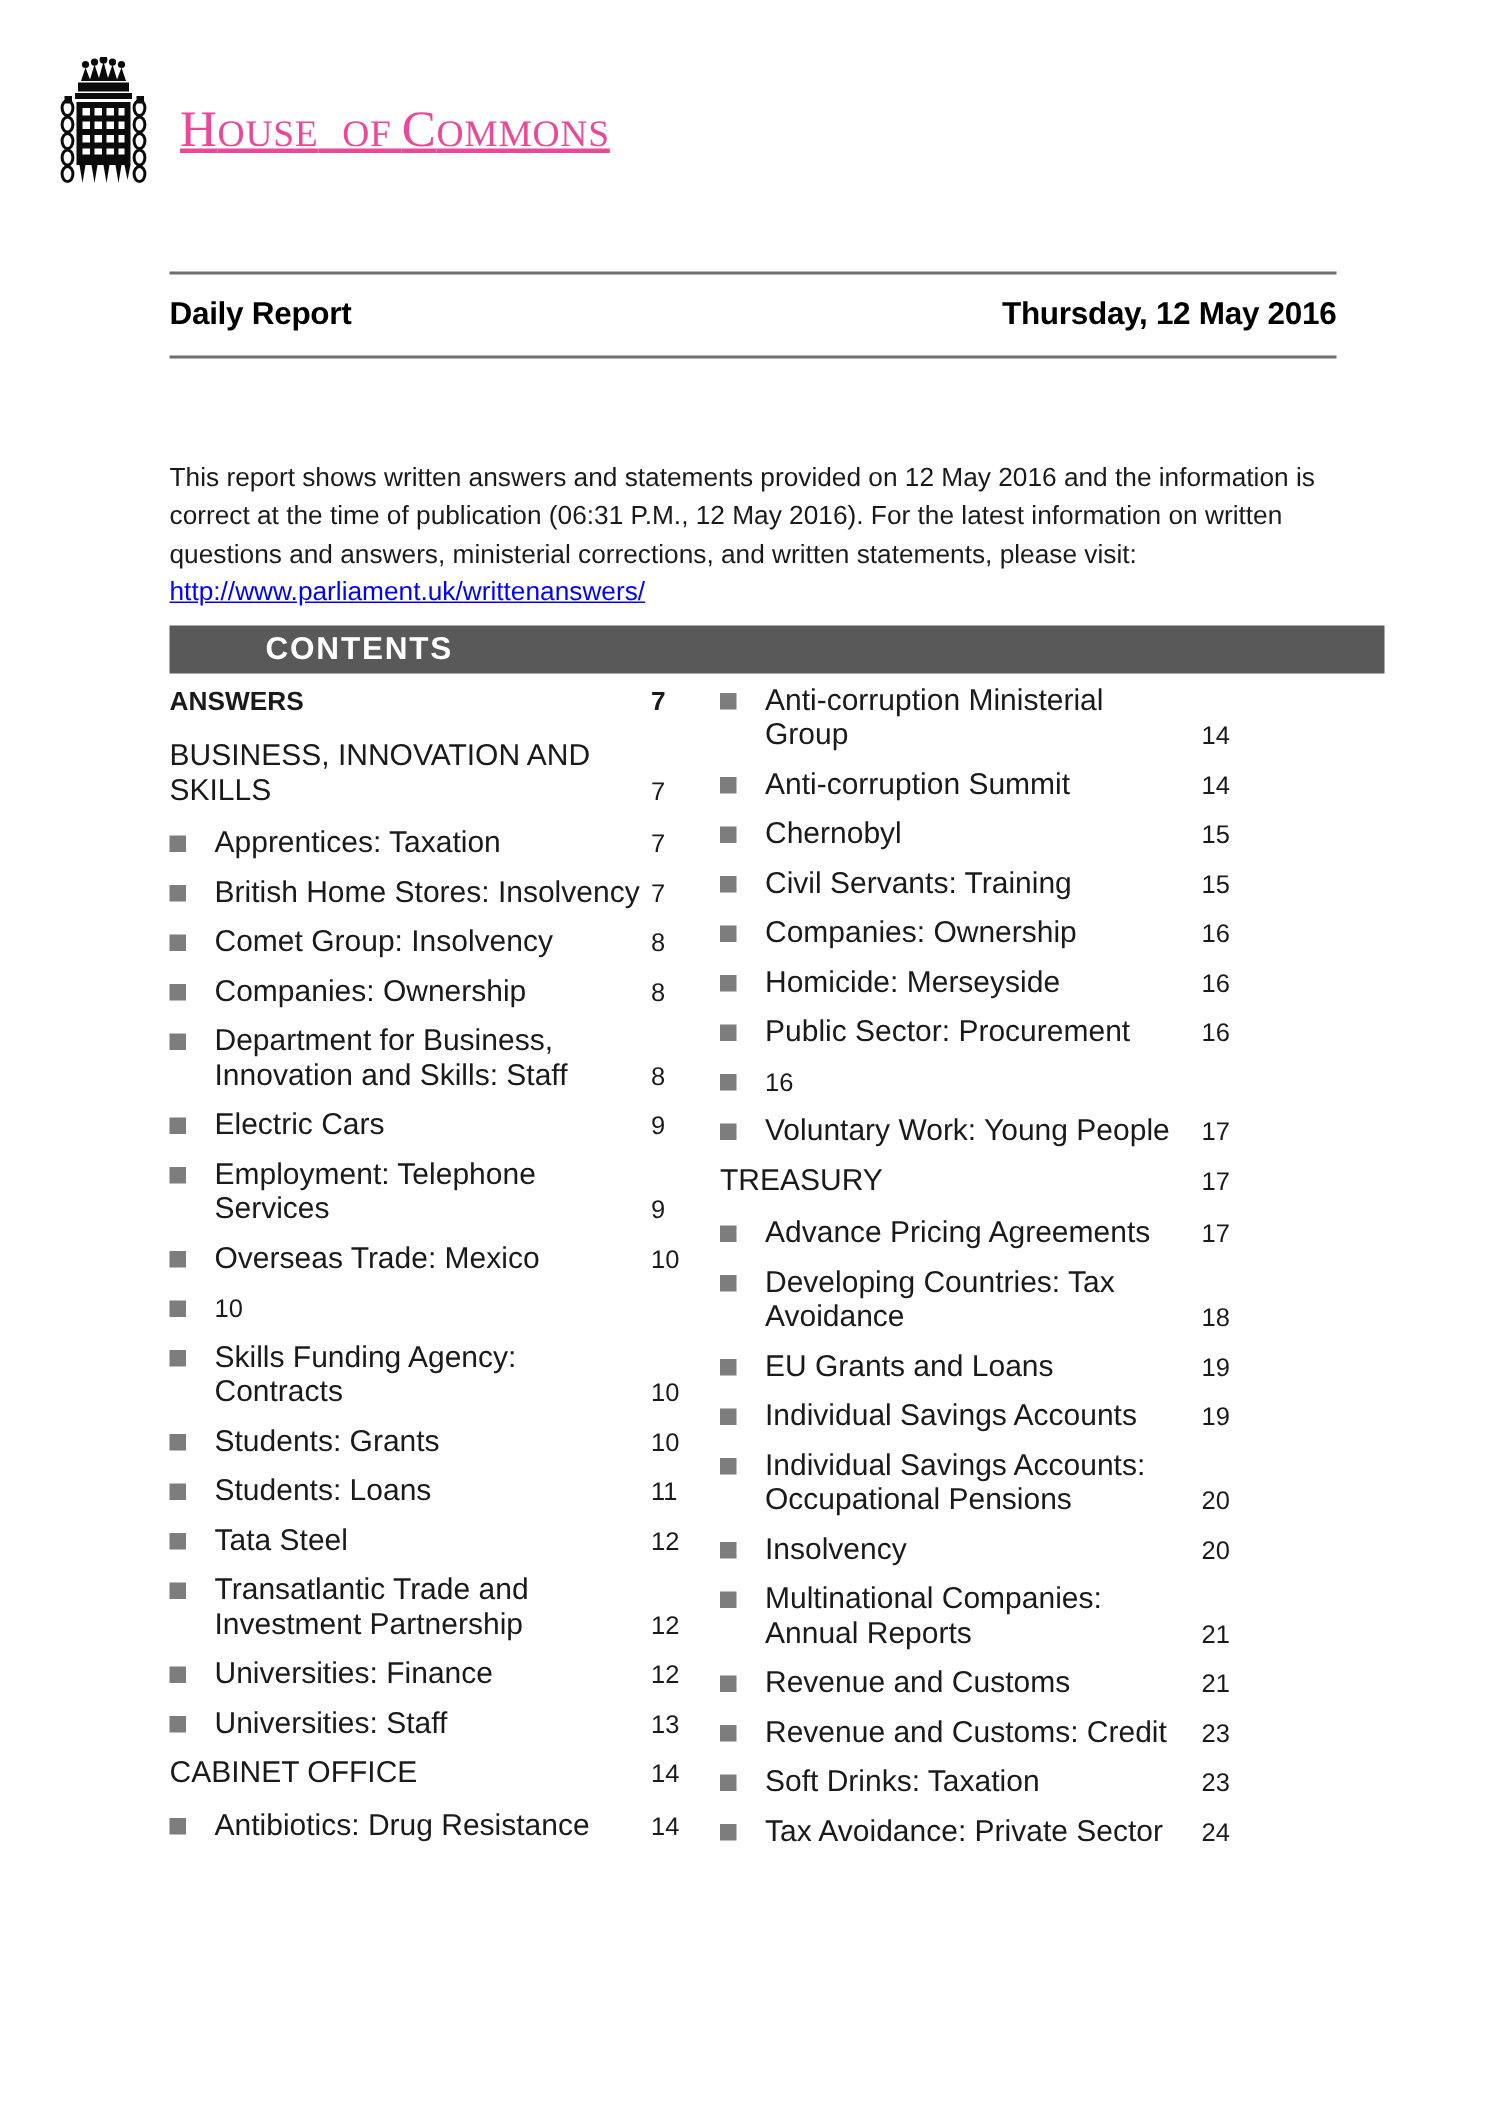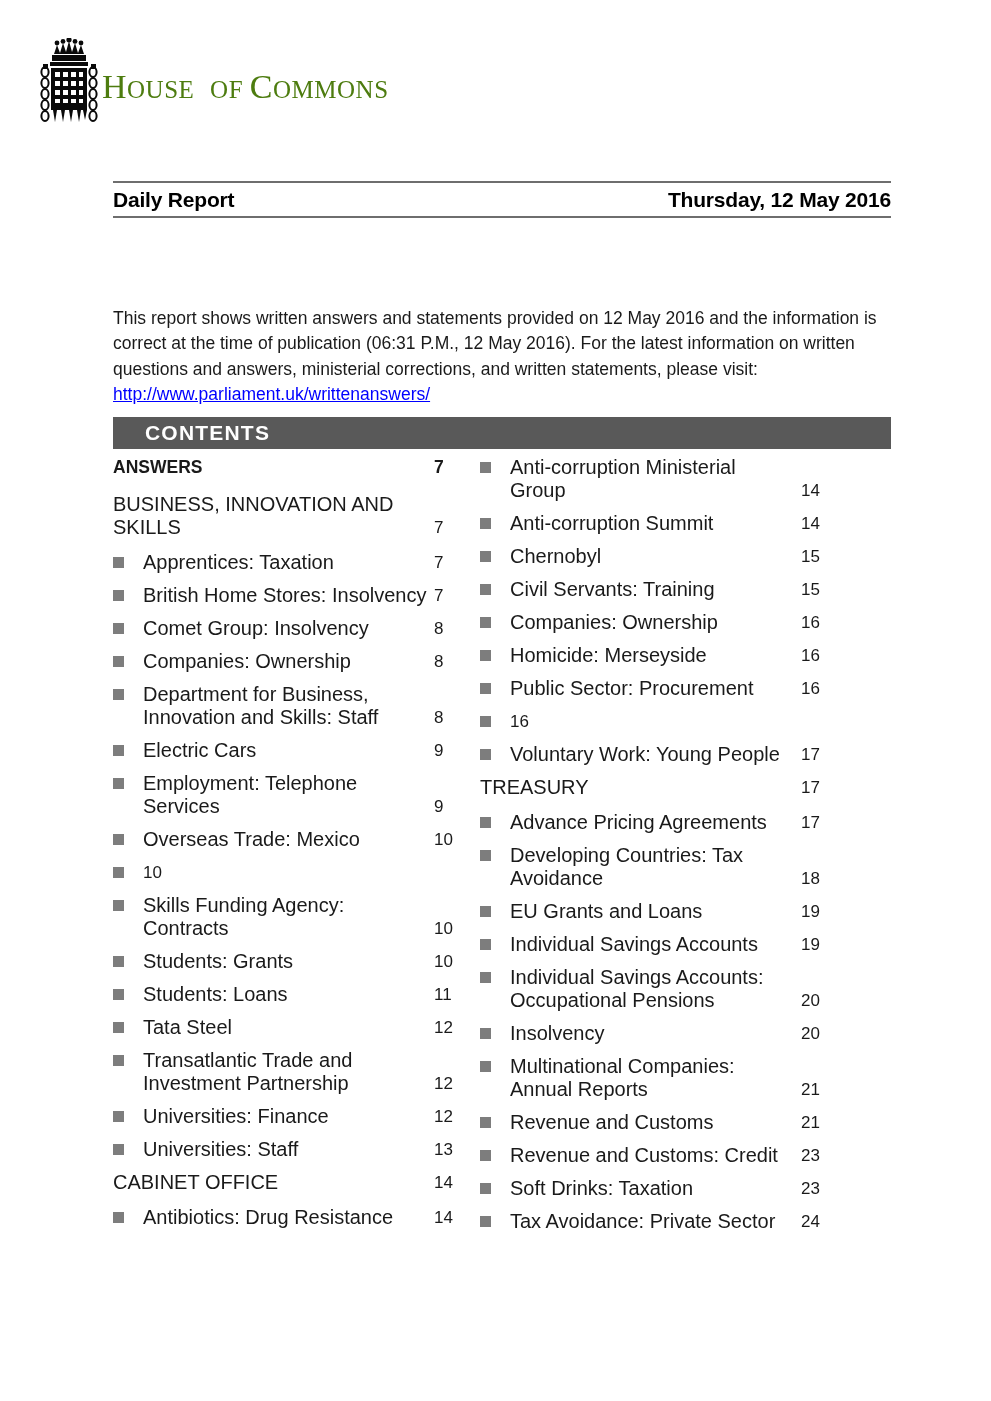--- a/index.html
+++ b/index.html
@@ -23,38 +23,40 @@
     top: 38px;
     display: flex;
     align-items: center;
   }
   .crest {
     width: 66px;
     height: 98px;
     flex: 0 0 auto;
   }
   .masthead-title {
+    margin-left: 18px;
     font-family: "Liberation Serif", serif;
     font-size: 34px;
     letter-spacing: 0.5px;
-    color: #4d7c0f;
+    color: #ec4899;
     white-space: nowrap;
+    text-decoration: underline;
   }
   .masthead-title .sc-lg { font-size: 34px; }
   .masthead-title .sc-sm { font-size: 25px; }
 
   
   .header-band {
     position: absolute;
     left: 113px;
     top: 181px;
     width: 778px;
     border-top: 2px solid #6e6e6e;
     border-bottom: 2px solid #6e6e6e;
-    height: 37px;
+    height: 58px;
     box-sizing: border-box;
     display: flex;
     align-items: center;
     justify-content: space-between;
   }
   .header-band .hb-left,
   .header-band .hb-right {
     font-size: 21px;
     font-weight: bold;
     color: #000000;
@@ -80,20 +82,21 @@
   
   .contents-bar {
     position: absolute;
     left: 113px;
     top: 417px;
     width: 778px;
     height: 32px;
     background: #595959;
     display: flex;
     align-items: center;
+    padding-left: 32px;
   }
   .contents-bar .cb-label {
     color: #ffffff;
     font-size: 21px;
     font-weight: bold;
     letter-spacing: 1.2px;
     padding-left: 32px;
   }
 
   

